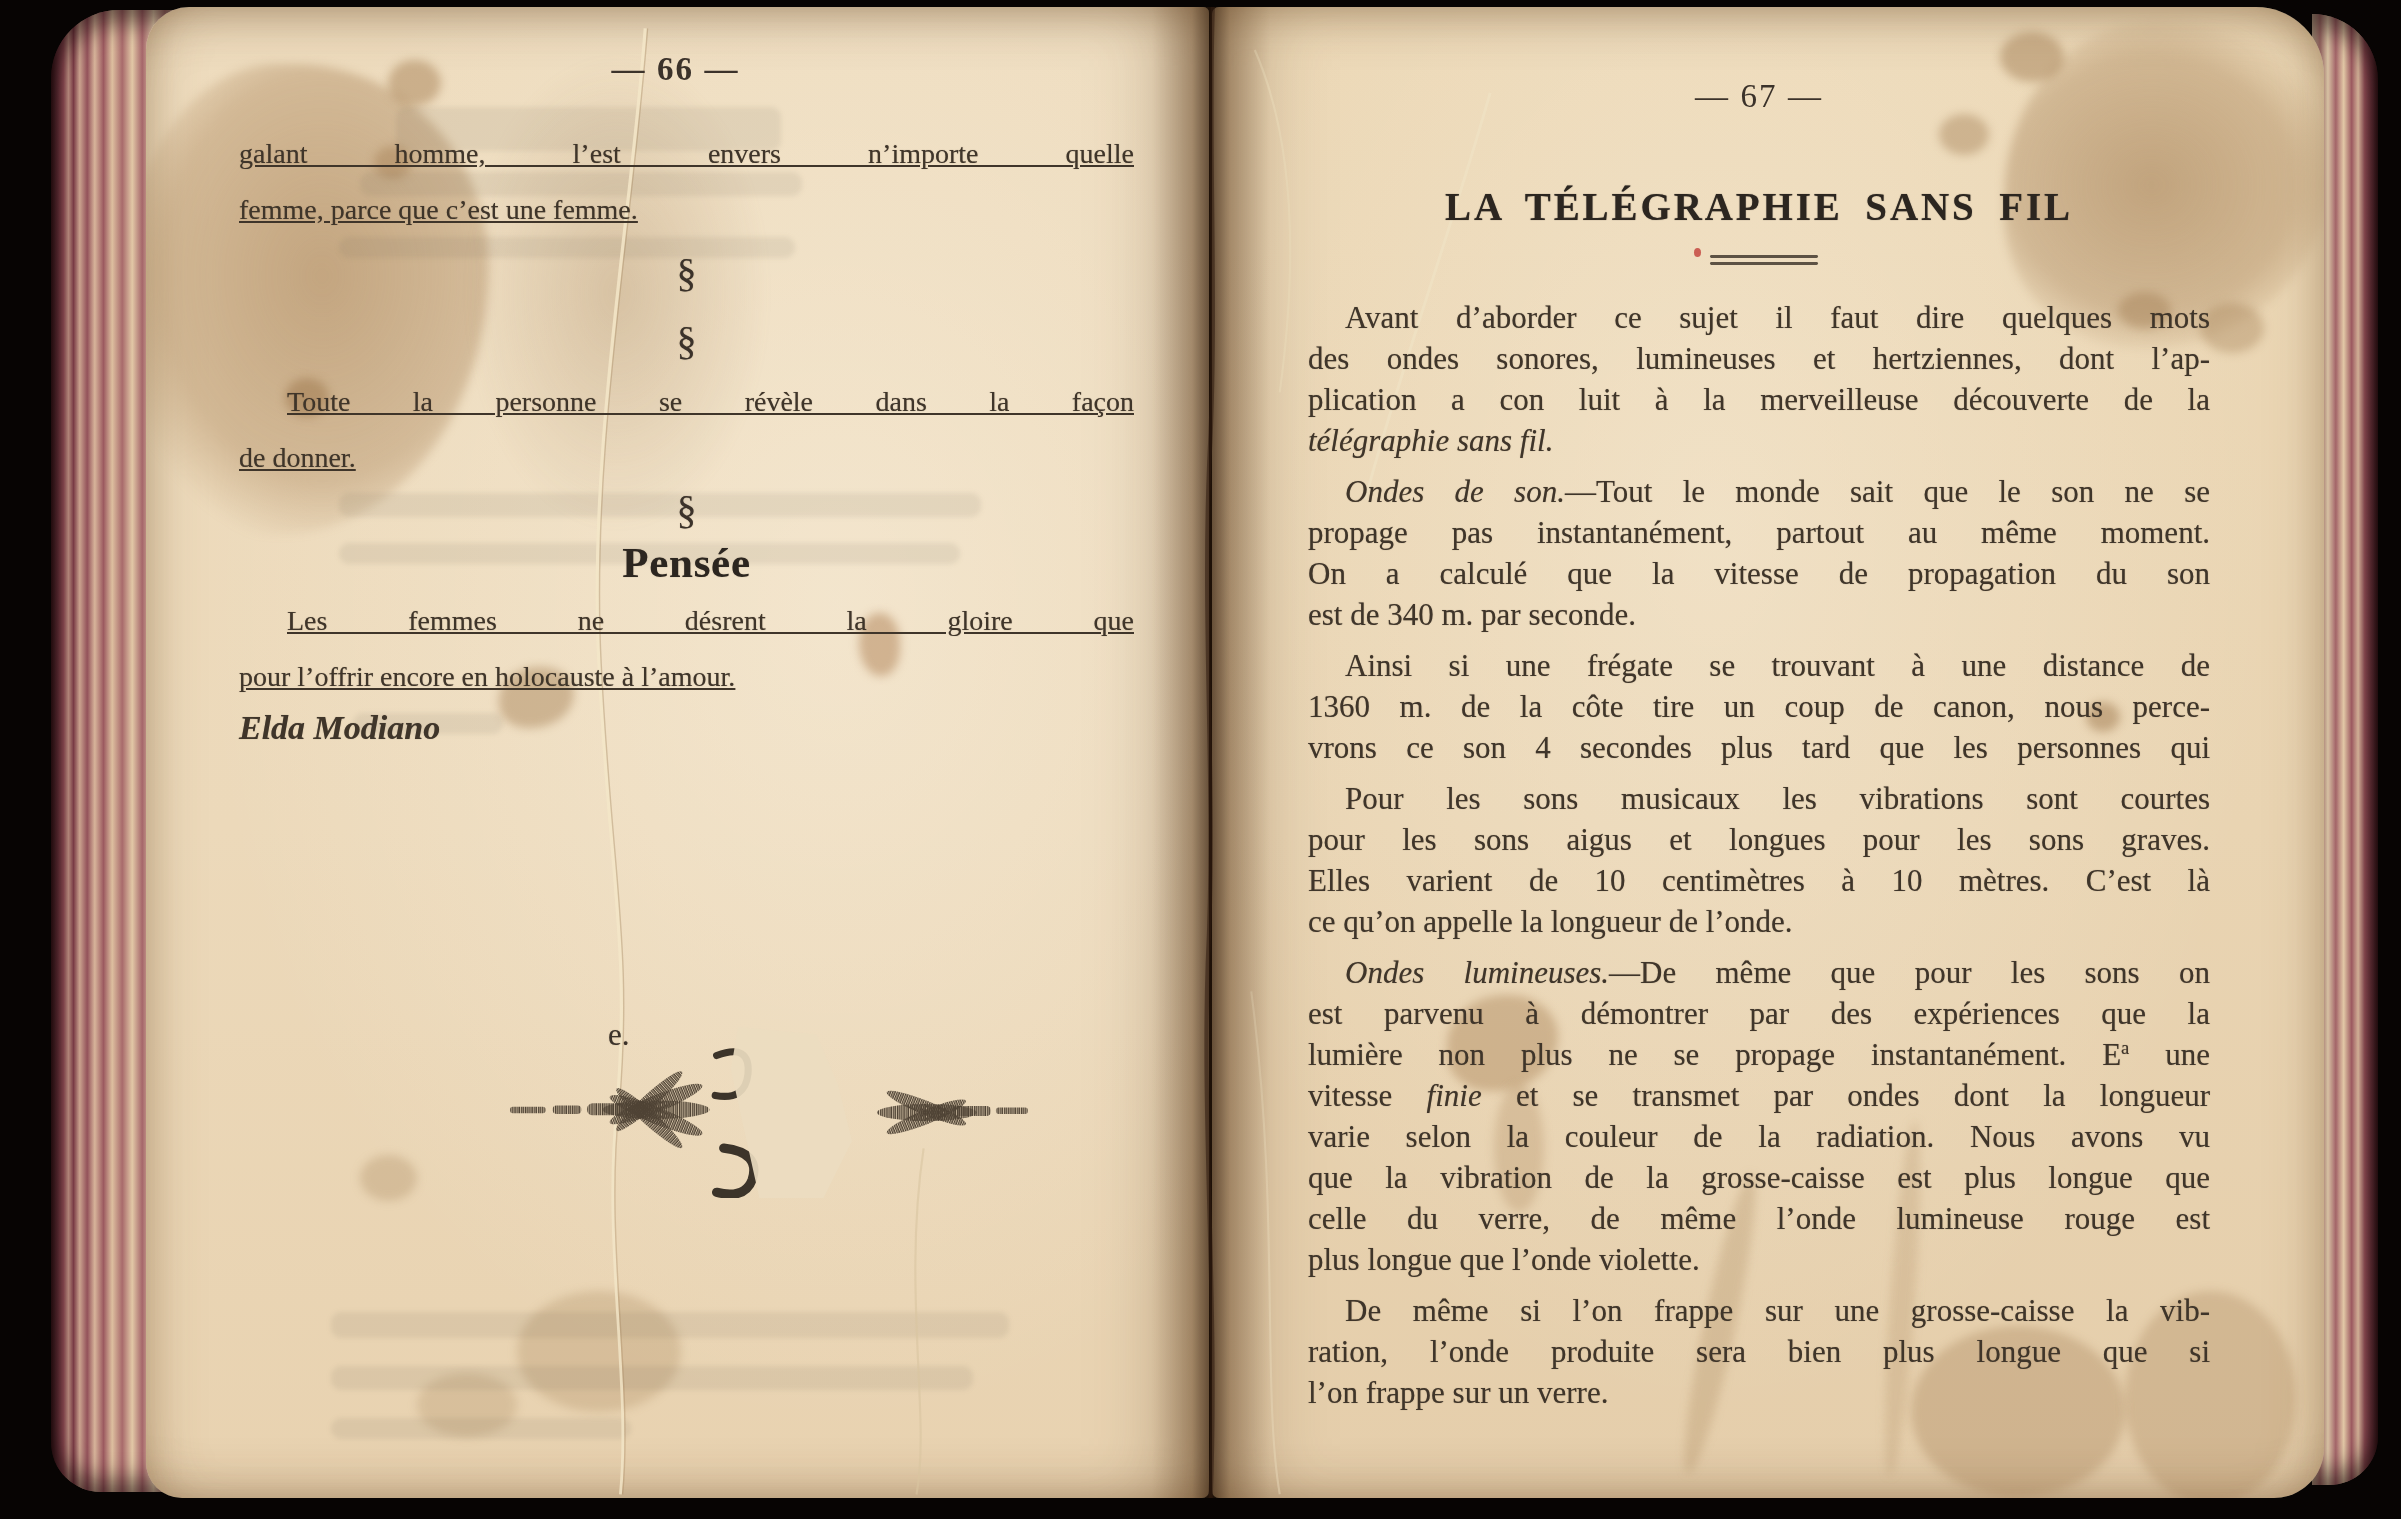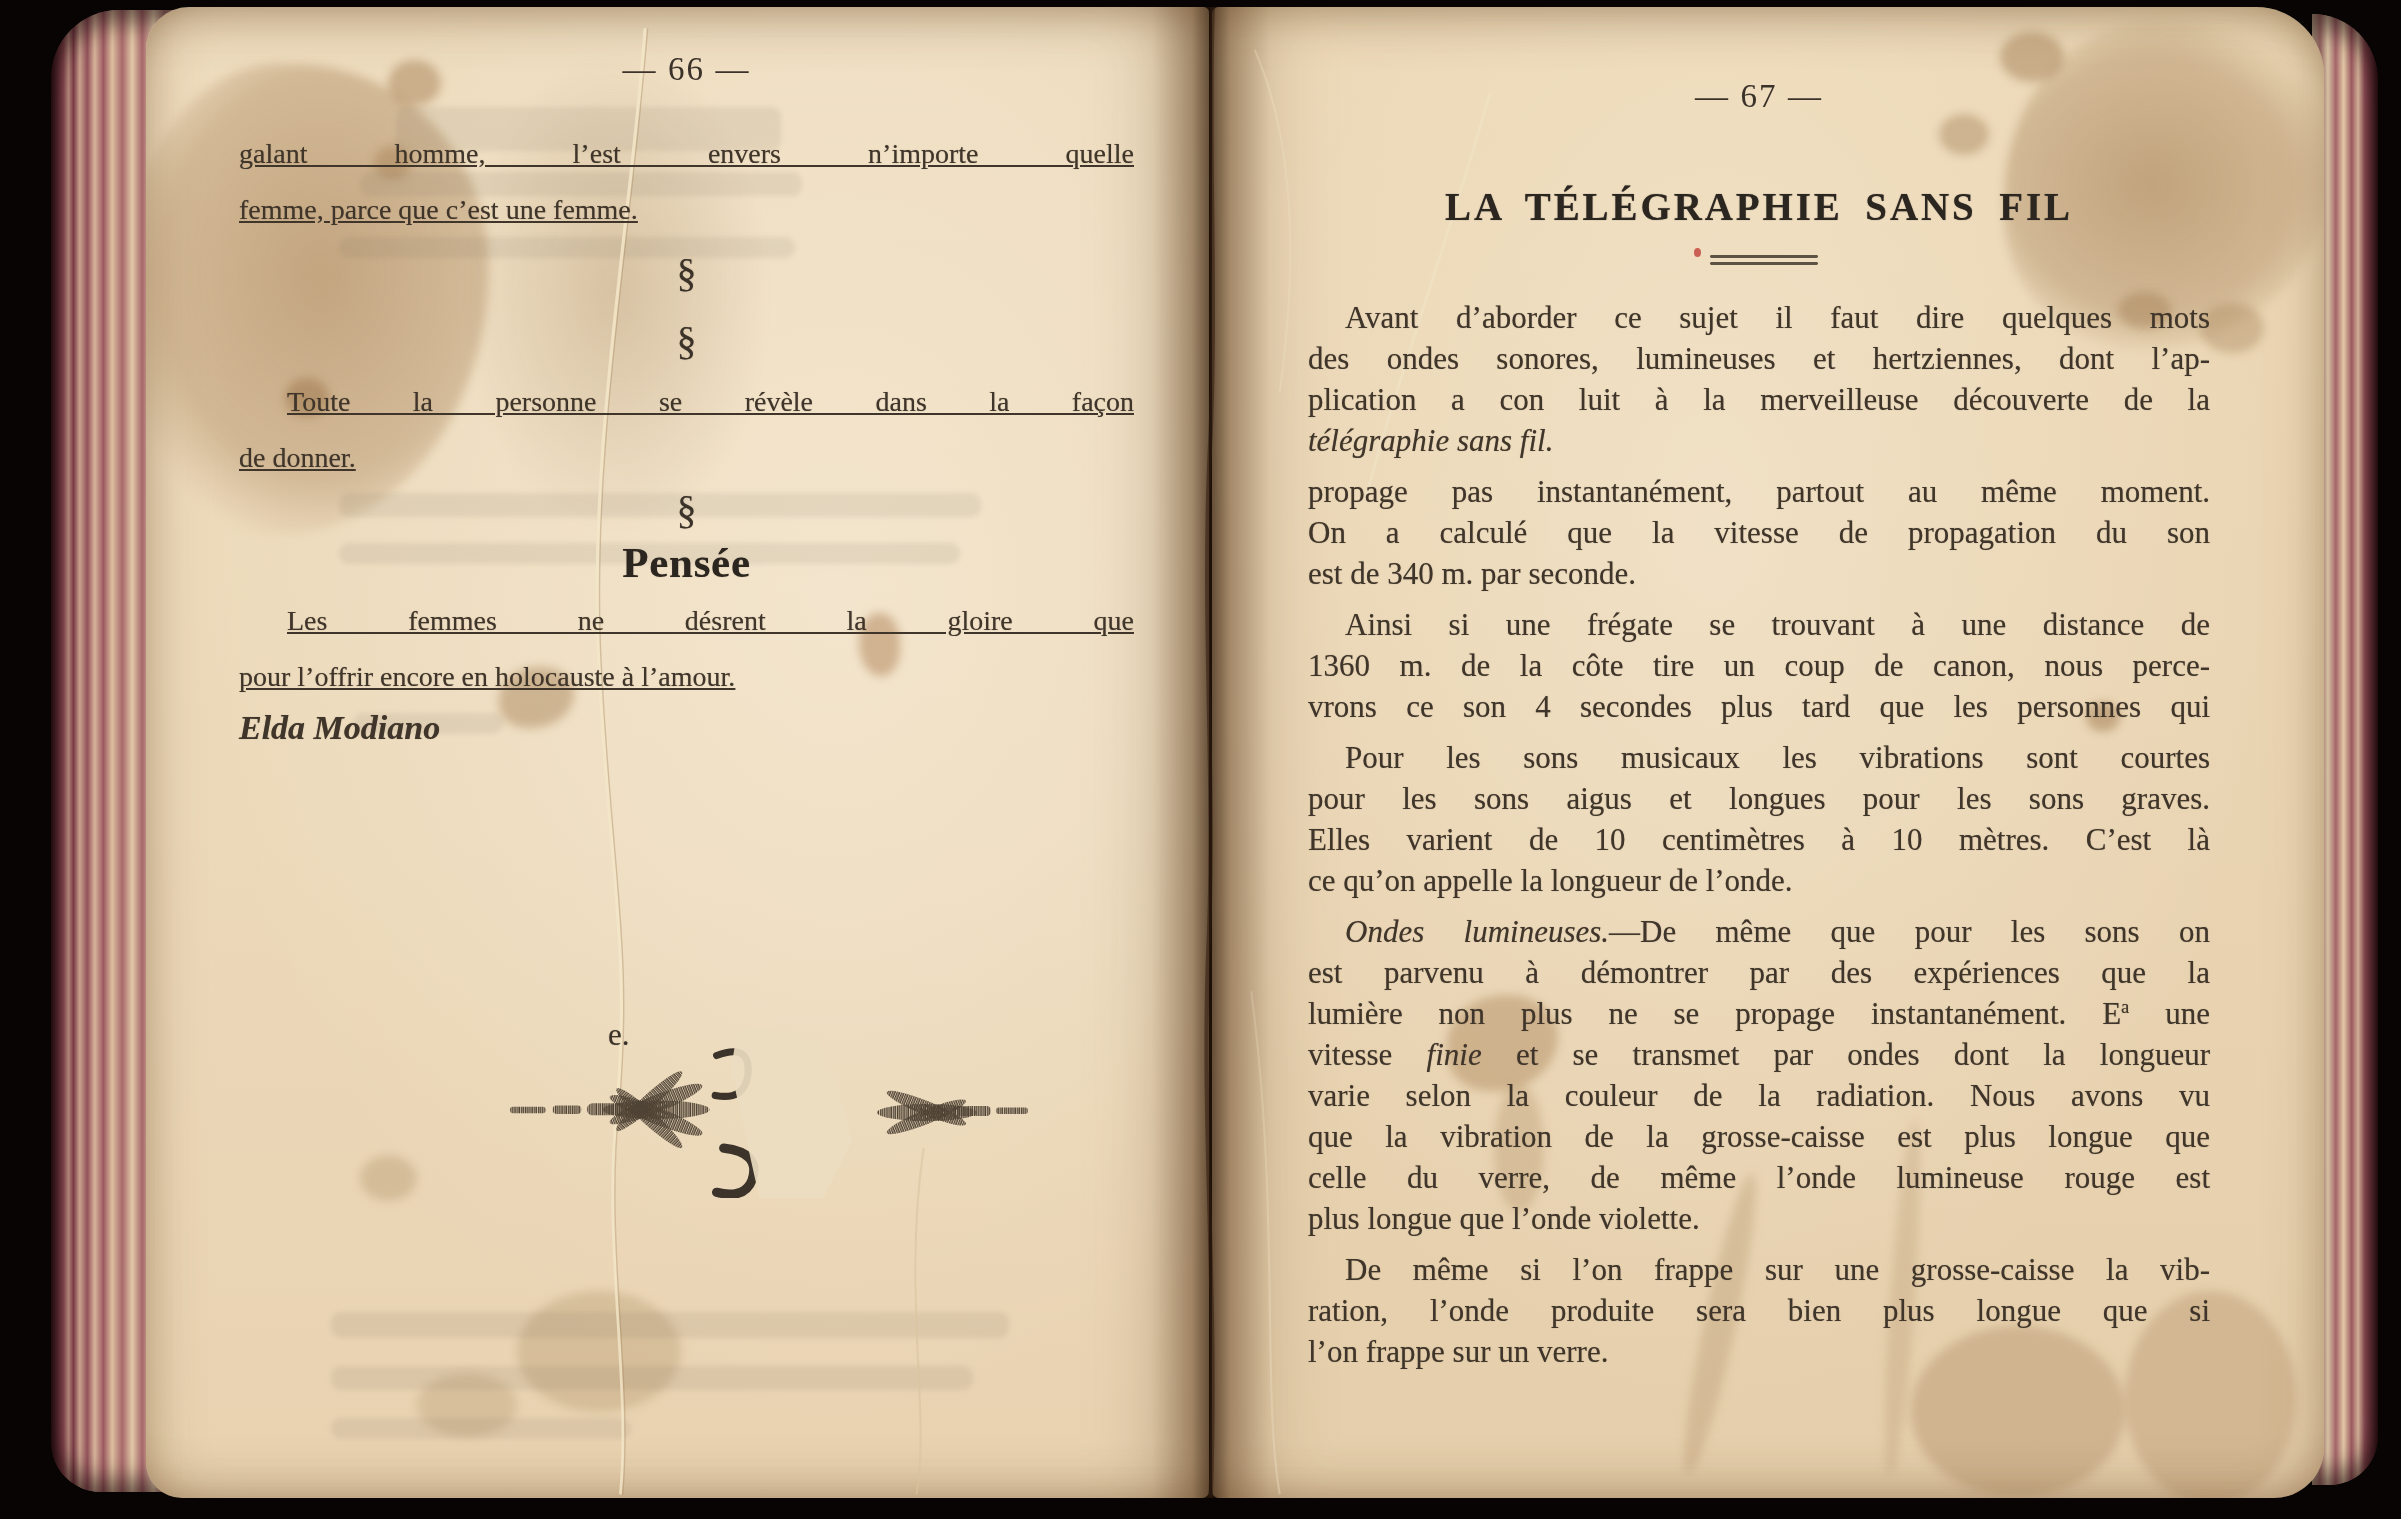--- a/index.html
+++ b/index.html
@@ -122,21 +122,21 @@
     <div class="ghost" style="left:185px;top:1411px;width:300px;height:21.4px;"></div>
 
     <svg class="crackline" width="1063" height="1491" viewBox="0 0 1490 2090">
       <path d="M700,30 C680,300 620,620 635,920 S680,1320 660,1545" fill="none" stroke="#f3e6c8" stroke-width="5" opacity="0.85"></path>
       <path d="M703,30 C683,300 623,620 638,920 S683,1320 663,1545" fill="none" stroke="#9a7a52" stroke-width="2" opacity="0.35"></path>
       <path d="M660,1545 C640,1730 680,1930 665,2085" fill="none" stroke="#f3e6c8" stroke-width="4" opacity="0.8"></path>
       <path d="M663,1545 C643,1730 683,1930 668,2085" fill="none" stroke="#9a7a52" stroke-width="2" opacity="0.3"></path>
       <path d="M1090,1600 C1060,1800 1100,1980 1080,2085" fill="none" stroke="#d9c4a0" stroke-width="3" opacity="0.6"></path>
     </svg>
 
-    <div class="page-header" style="left:93px;width:895px;top:44px;">— 66 —</div>
+    <div class="page-header" style="left:82px;width:895px;top:44px;font-weight:bold;">— 66 —</div>
 
     <div class="col left-col ink" id="left-col" style="left:93px;top:119px;width:895px;">
         <div class="para">
           <div class="line just"><span>galant homme, l’est envers n’importe quelle</span></div>
           <div class="line"><span>femme, parce que c’est une femme.</span></div>
         </div>
         <div class="sep">§</div>
         <div class="sep">§</div>
         <div class="para">
           <div class="line just ind"><span>Toute la personne se révèle dans la façon</span></div>
@@ -218,20 +218,21 @@
     </div>
 
     <div class="col right-col ink" id="right-col" style="left:96px;top:290px;width:902px;">
         <div class="para">
           <div class="line just ind"><span>Avant d’aborder ce sujet il faut dire quelques mots</span></div>
           <div class="line just"><span>des ondes sonores, lumineuses et hertziennes, dont l’ap-</span></div>
           <div class="line just"><span>plication a con luit à la merveilleuse découverte de la</span></div>
           <div class="line"><span class="it">télégraphie sans fil.</span></div>
         </div>
         <div class="para">
+          <div class="line just ind"><span class="it">Ondes de son.</span><span>—Tout le monde sait que le son ne se</span></div>
           <div class="line just"><span>propage pas instantanément, partout au même moment.</span></div>
           <div class="line just"><span>On a calculé que la vitesse de propagation du son</span></div>
           <div class="line"><span>est de 340 m. par seconde.</span></div>
         </div>
         <div class="para">
           <div class="line just ind"><span>Ainsi si une frégate se trouvant à une distance de</span></div>
           <div class="line just"><span>1360 m. de la côte tire un coup de canon, nous perce-</span></div>
           <div class="line just"><span>vrons ce son 4 secondes plus tard que les personnes qui</span></div>
         </div>
         <div class="para">

